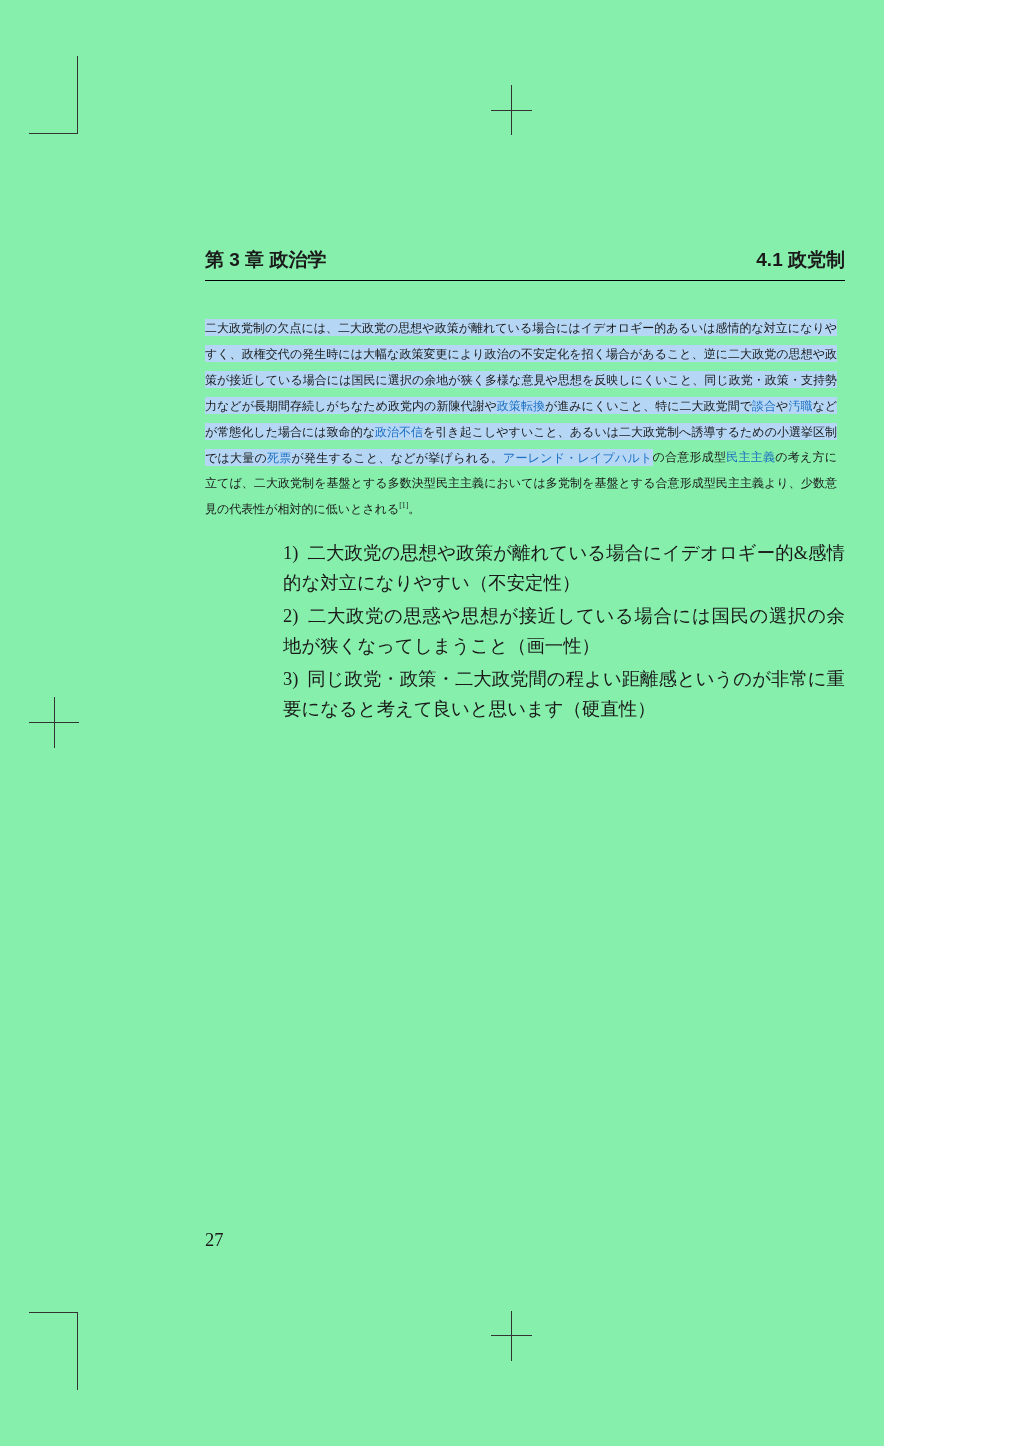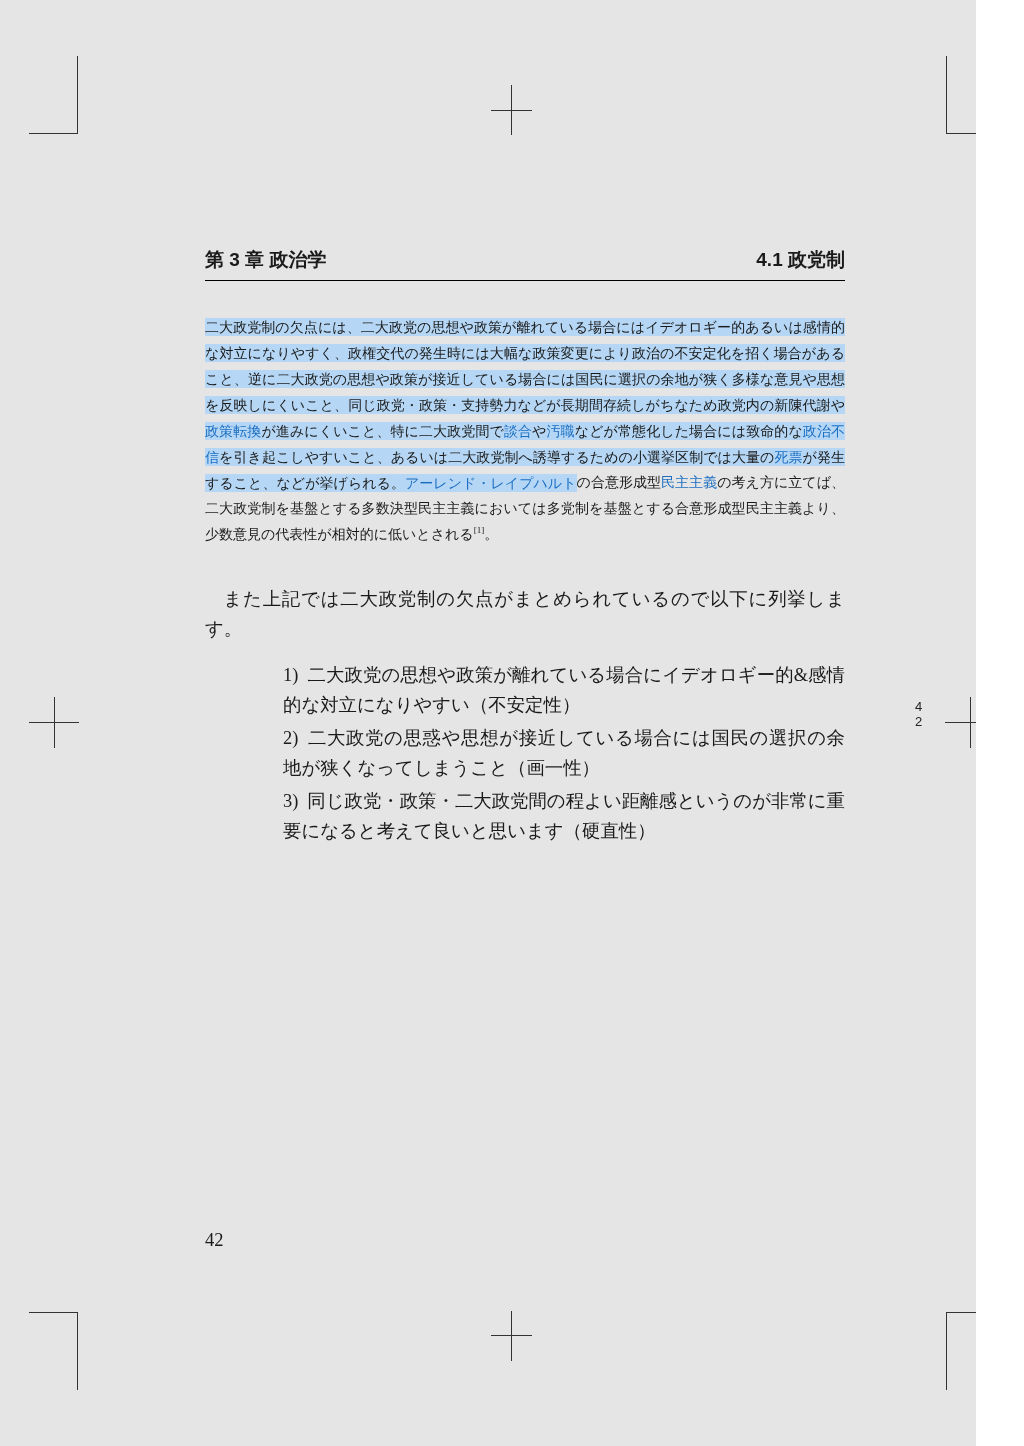--- a/index.html
+++ b/index.html
@@ -1,20 +1,20 @@
 <!DOCTYPE html>
 <html style="--hl: #b5d7f5; --link: #1b6ec2;"><head>
 <meta charset="utf-8">
 <style>
   html, body { margin: 0; padding: 0; background: #ffffff; }
   .canvas {
     position: relative;
-    width: 976px;
+    width: 884px;
     height: 1446px;
-    background: #e5e5e5;
+    background: #86efac;
     overflow: hidden;
     font-family: "Liberation Serif", "DejaVu Serif", serif;
     color: #1a1a1a;
   }
   .mark { position: absolute; background: #333; }
 
   .content {
     position: absolute;
     left: 205px;
     top: 248px;
@@ -25,22 +25,22 @@
     justify-content: space-between;
     align-items: flex-end;
     font-family: "Liberation Sans", "DejaVu Sans", sans-serif;
     font-weight: bold;
     font-size: 19px;
     line-height: 24px;
     padding-bottom: 8px;
     border-bottom: 1.5px solid #000;
   }
   .quote {
-    margin: 33px 0 0 0;
-    font-size: 14px;
+    margin: 33px 8px 0 0;
+    font-size: 12px;
     line-height: 26px;
     text-align: justify;
   }
   .hl { background: var(--hl, #b5d7f5); padding: 1.5px 0; }
   .link { color: var(--link, #1b6ec2); }
   .quote sup { font-size: 0.65em; line-height: 0; }
 
   .bodytext {
     margin: 0;
     font-size: 18.4px;
@@ -103,37 +103,36 @@
 
   <div class="content">
 
     <header class="page-header">
       <span>第 3 章 政治学</span>
       <span>4.1 政党制</span>
     </header>
 
     <p class="quote"><span class="hl">二大政党制の欠点には、二大政党の思想や政策が離れている場合にはイデオロギー的あるいは感情的な対立になりやすく、政権交代の発生時には大幅な政策変更により政治の不安定化を招く場合があること、逆に二大政党の思想や政策が接近している場合には国民に選択の余地が狭く多様な意見や思想を反映しにくいこと、同じ政党・政策・支持勢力などが長期間存続しがちなため政党内の新陳代謝や</span><span class="hl link">政策転換</span><span class="hl">が進みにくいこと、特に二大政党間で</span><span class="hl link">談合</span><span class="hl">や</span><span class="hl link">汚職</span><span class="hl">などが常態化した場合には致命的な</span><span class="hl link">政治不信</span><span class="hl">を引き起こしやすいこと、あるいは二大政党制へ誘導するための小選挙区制では大量の</span><span class="hl link">死票</span><span class="hl">が発生すること、などが挙げられる。</span><span class="hl link">アーレンド・レイプハルト</span><span>の合意形成型</span><span class="link">民主主義</span><span>の考え方に立てば、二大政党制を基盤とする多数決型民主主義においては多党制を基盤とする合意形成型民主主義より、少数意見の代表性が相対的に低いとされる</span><sup>[1]</sup><span>。</span></p>
 
-    <p class="bodytext indent intro">また上記では二大政党制の欠点がまとめられているので以下に列挙します。</p>
 
     <div class="num-list">
       <div class="list-item">
         <span class="li-label">1)</span><span>二大政党の思想や政策が離れている場合にイデオロギー的&amp;感情的な対立になりやすい（不安定性）</span>
       </div>
       <div class="list-item">
         <span class="li-label">2)</span><span>二大政党の思惑や思想が接近している場合には国民の選択の余地が狭くなってしまうこと（画一性）</span>
       </div>
       <div class="list-item">
         <span class="li-label">3)</span><span>同じ政党・政策・二大政党間の程よい距離感というのが非常に重要になると考えて良いと思います（硬直性）</span>
       </div>
     </div>
 
 
   </div>
 
-  <div class="footer-pagenum">42</div>
+  <div class="footer-pagenum">27</div>
 
   <div class="side-pagenum">
     <span>4</span>
     <span>2</span>
   </div>
 
 </div>
 
 </body></html>

